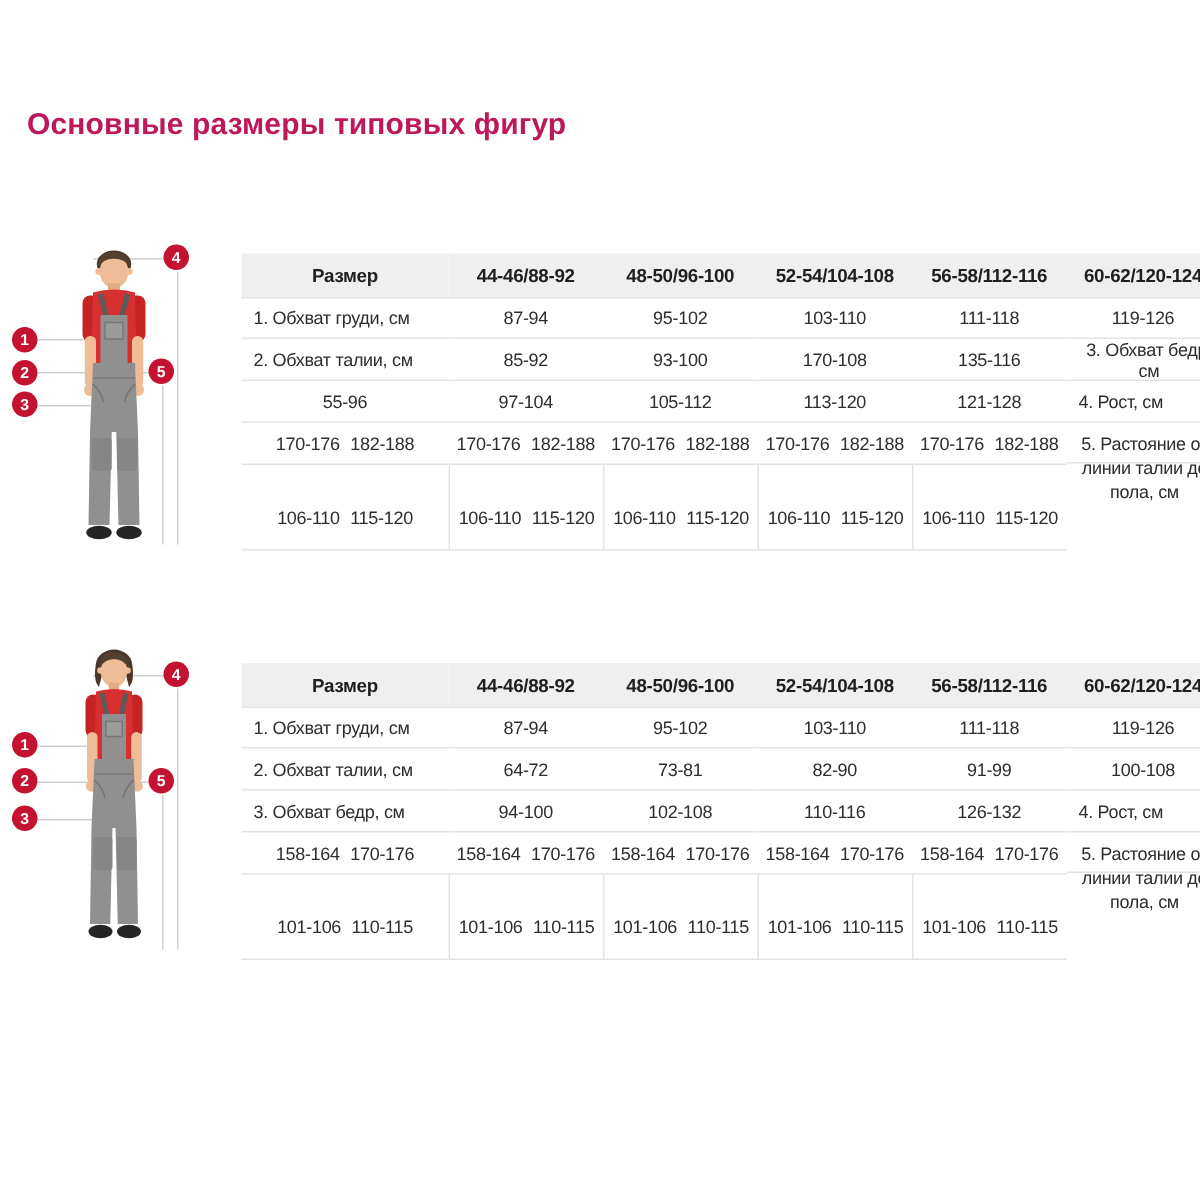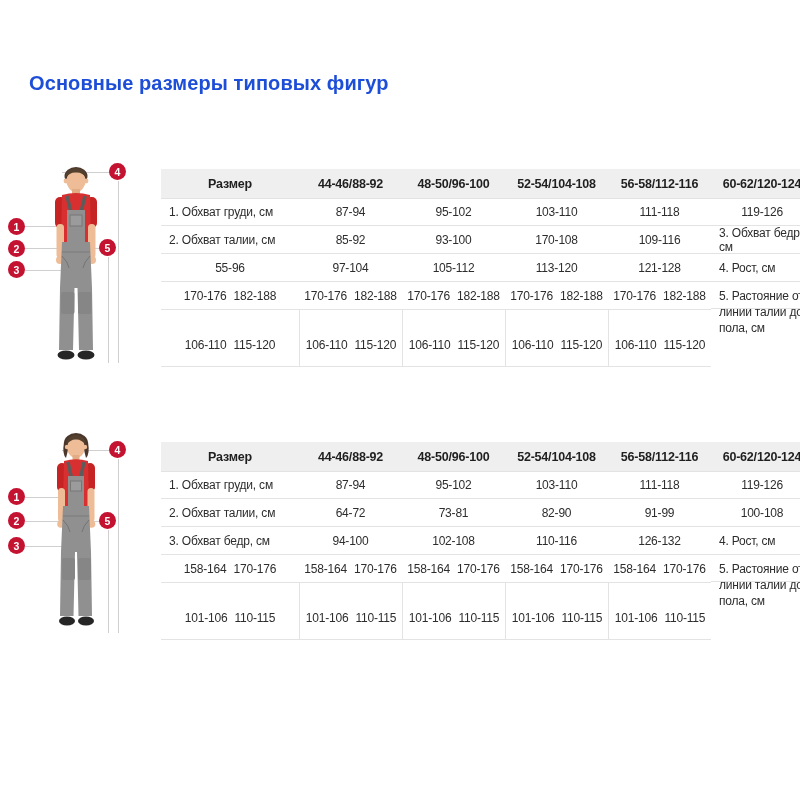--- a/index.html
+++ b/index.html
@@ -2,40 +2,40 @@
 <html><head>
 <meta charset="utf-8">
 <style>
   html,body { margin:0; padding:0; background:#fff; }
   .page {
     position:relative; width:800px; height:800px; background:#ffffff;
     font-family:"Liberation Sans", sans-serif; overflow:hidden;
   }
   .title {
     position:absolute; left:18px; top:72px;
-    font-size:20px; font-weight:bold; color:#1d4ed8; letter-spacing:0.1px;margin-left:11px;
+    font-size:20px; font-weight:bold; color:#be185d; letter-spacing:0.1px;
   }
   
   .size-table {
     position:absolute; left:143px; width:652px;
     display:grid;
     grid-template-columns:138px 103px 103px 103px 103px 102px;
     grid-template-rows:29px 27px 28px 28px 28px 58px;
     margin-left:18px;
   }
   #table-men   { top:169px; }
   #table-women { top:442px; }
   .cell {
     display:flex; align-items:center; justify-content:center;
     font-size:12px; color:#2d2d2d; letter-spacing:-0.2px; gap:7px;
   }
   .cell.head {
     background:#efefef; font-weight:bold; font-size:12.5px; color:#1f1f1f;
   }
-  .cell.label { justify-content:flex-start; padding-left:8px; text-align:left; }
+  .cell.label { justify-content:flex-start; padding-left:8px; text-align:center; }
   .cell.rb { border-top:1px solid #e3e3e3; }
   .cell.bb { border-bottom:1px solid #e3e3e3; }
   .cell.vsep { border-left:1px solid #e3e3e3; }
   .cell.tall { align-items:flex-start; padding-top:28px; }
   .cell.label.tall { padding-top:6px; line-height:1.35; padding-right:6px; }
   
   .marker {
     position:absolute; width:17px; height:17px; border-radius:50%;
     background:#c41231; color:#ffffff; font-size:10.5px; font-weight:bold;
     display:flex; align-items:center; justify-content:center; z-index:3;
@@ -121,21 +121,21 @@
         <div class="cell value rb">
           <span>85-92</span>
         </div>
         <div class="cell value rb">
           <span>93-100</span>
         </div>
         <div class="cell value rb">
           <span>170-108</span>
         </div>
         <div class="cell value rb">
-          <span>109-116</span>
+          <span>135-116</span>
         </div>
         <div class="cell label rb">3. Обхват бедр, см</div>
         <div class="cell value rb">
           <span>55-96</span>
         </div>
         <div class="cell value rb">
           <span>97-104</span>
         </div>
         <div class="cell value rb">
           <span>105-112</span>

